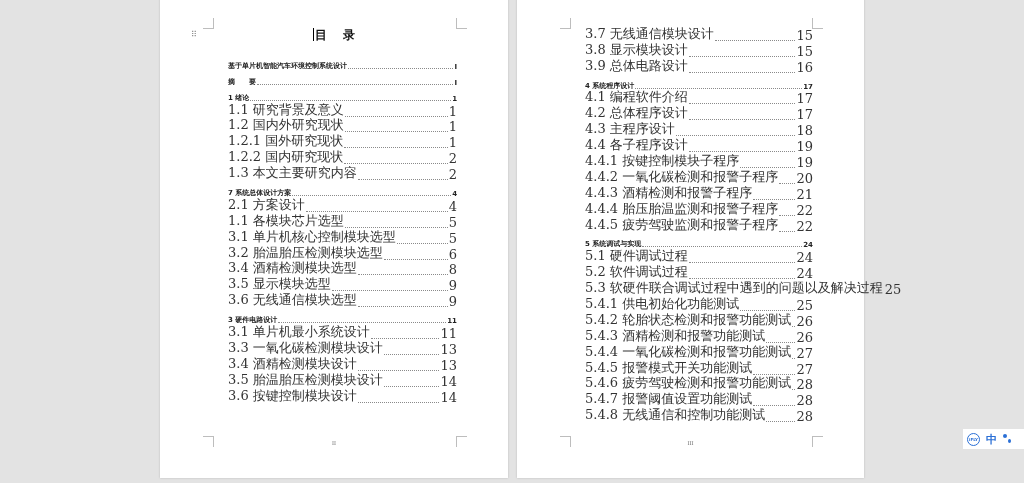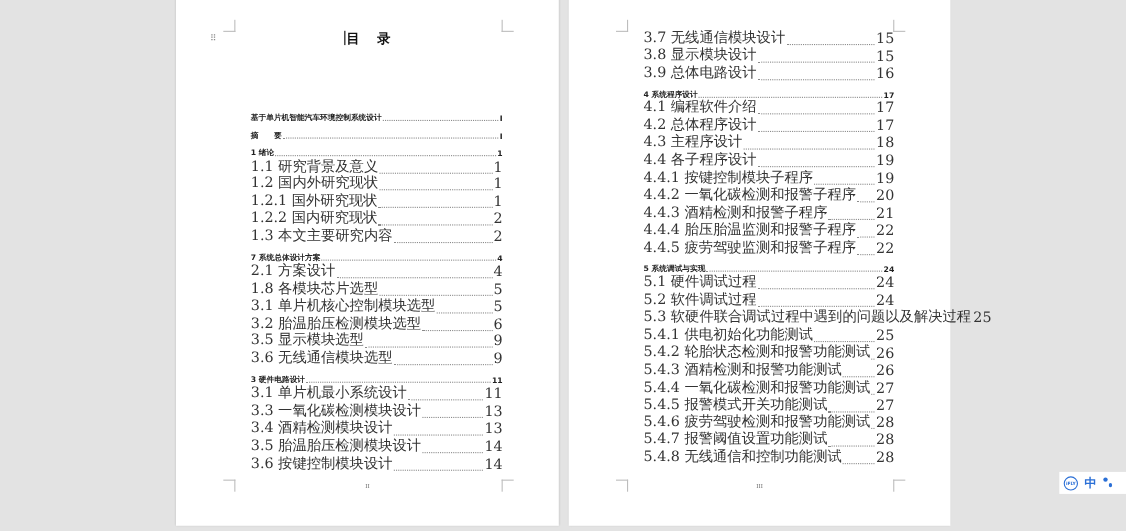--- a/index.html
+++ b/index.html
@@ -28,21 +28,21 @@
   .toc-title {
     position:absolute; left:0; right:0; top:31px; text-align:center;
     font-family:"DejaVu Sans", sans-serif; font-weight:bold; font-size:12px; color:#111;
     letter-spacing:0;
   }
   .toc-title .cursor { display:inline-block; width:1px; height:13px; background:#000; vertical-align:-2px; margin-right:1px; }
   .toc-title .gap { display:inline-block; width:16px; }
   .toc {
     position:absolute; left:68px; width:229px;
   }
-  #page1 .toc { top:59px;margin-top:41px; }
+  #page1 .toc { top:59px; }
   #page2 .toc { top:31px; left:68px; width:228px; }
   .toc-row {
     height:15.9px; display:flex; align-items:flex-end;
     font-size:13px; color:#333; white-space:nowrap;
   }
   .toc-row.bold { font-family:"DejaVu Sans", sans-serif; font-weight:bold; color:#222; font-size:7px; }
   .toc-row .label { flex:0 0 auto; }
   .toc-row .dots {
     flex:1 1 auto; overflow:hidden; margin:0 1px;
     border-bottom:1px dotted #8a8a8a; height:0; margin-bottom:2px;
@@ -123,33 +123,38 @@
         <span class="label">7 系统总体设计方案</span>
         <span class="dots"></span>
         <span class="num">4</span>
       </div>
       <div class="toc-row">
         <span class="label">2.1 方案设计</span>
         <span class="dots"></span>
         <span class="num">4</span>
       </div>
       <div class="toc-row">
-        <span class="label">1.8 各模块芯片选型</span>
+        <span class="label">1.1 各模块芯片选型</span>
         <span class="dots"></span>
         <span class="num">5</span>
       </div>
       <div class="toc-row">
         <span class="label">3.1  单片机核心控制模块选型</span>
         <span class="dots"></span>
         <span class="num">5</span>
       </div>
       <div class="toc-row">
         <span class="label">3.2  胎温胎压检测模块选型</span>
         <span class="dots"></span>
         <span class="num">6</span>
+      </div>
+      <div class="toc-row">
+        <span class="label">3.4  酒精检测模块选型</span>
+        <span class="dots"></span>
+        <span class="num">8</span>
       </div>
       <div class="toc-row">
         <span class="label">3.5  显示模块选型</span>
         <span class="dots"></span>
         <span class="num">9</span>
       </div>
       <div class="toc-row">
         <span class="label">3.6  无线通信模块选型</span>
         <span class="dots"></span>
         <span class="num">9</span>

